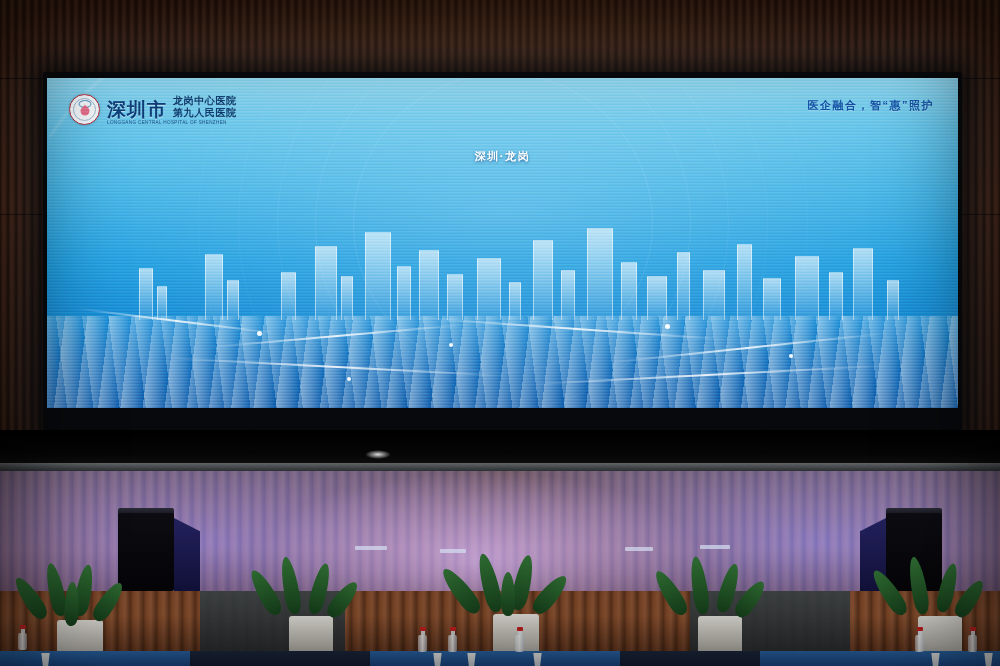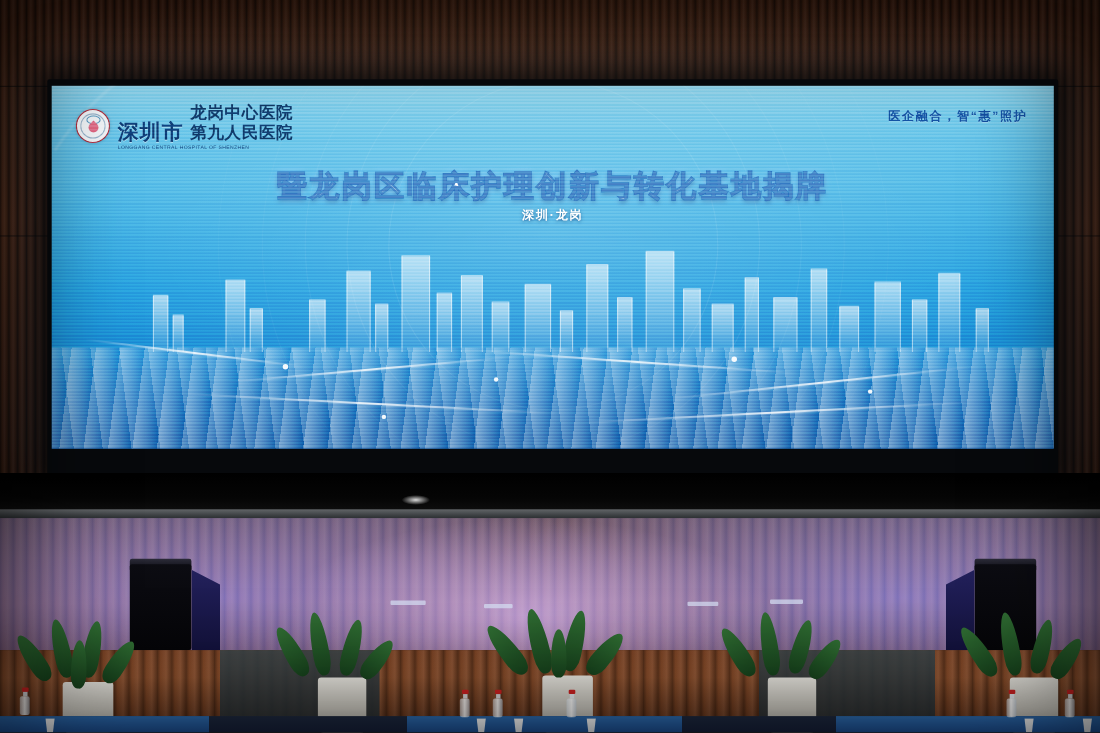--- a/index.html
+++ b/index.html
@@ -73,21 +73,21 @@
     border:1.4px solid #b03040; position:relative; flex:none;
     box-shadow:0 0 3px rgba(0,0,0,.2); }
   .crest:before{ content:""; position:absolute; inset:3px; border-radius:50%; border:1px solid #9fb9cf; }
   .crest-h{ position:absolute; left:50%; top:55%; transform:translate(-50%,-50%) rotate(45deg);
     width:9px; height:9px; background:#e4718c; border-radius:0 50% 50% 50%; }
   .crest-ring{ position:absolute; left:50%; top:30%; transform:translate(-50%,-50%);
     width:13px; height:8px; border:1px solid #5e9ec4; border-radius:50%; }
   .logo-cn{ font-size:19px; font-weight:700; color:#0f3f7a; letter-spacing:1px;
     line-height:1; text-shadow:0 1px 0 rgba(255,255,255,.45); }
   .logo-sub{ display:flex; flex-direction:column; gap:1px; }
-  .logo-sub b{ font-size:15px; font-weight:700; color:#123d6e; letter-spacing:.6px; line-height:1.15; }
+  .logo-sub b{ font-size:10px; font-weight:700; color:#123d6e; letter-spacing:.6px; line-height:1.15; }
   .logo-en{ font-size:4.6px; color:#1a4e86; letter-spacing:.35px; margin-top:1px; white-space:nowrap; }
 
   .slogan-tr{ position:absolute; right:24px; top:20px; font-size:11px; font-weight:700;
     color:#1455a8; letter-spacing:1.5px; text-shadow:0 1px 1px rgba(255,255,255,.3); }
 
   
   .titles{ position:absolute; left:0; right:0; top:66px; text-align:center; }
   .t1{ font-size:27px; font-weight:700; letter-spacing:5px; color:#fbfeff; line-height:1;
     -webkit-text-stroke:1px rgba(70,150,210,.65);
     text-shadow:0 0 6px rgba(180,225,255,.9), 0 2px 3px rgba(12,70,130,.55); }
@@ -260,21 +260,20 @@
               <b>第九人民医院</b>
             </span>
           </div>
           <span class="logo-en">LONGGANG CENTRAL HOSPITAL OF SHENZHEN</span>
         </div>
       </div>
 
       <div class="slogan-tr">医企融合，智“惠”照护</div>
 
       <div class="titles">
-        <div class="t3">暨龙岗区临床护理创新与转化基地揭牌</div>
         <div class="t-place">深圳·龙岗</div>
       </div>
 
     </div>
   </div>
 
   <div class="led-shadow"></div>
   <div class="led-ledge"></div>
   <div class="ledge-glint"></div>
 

